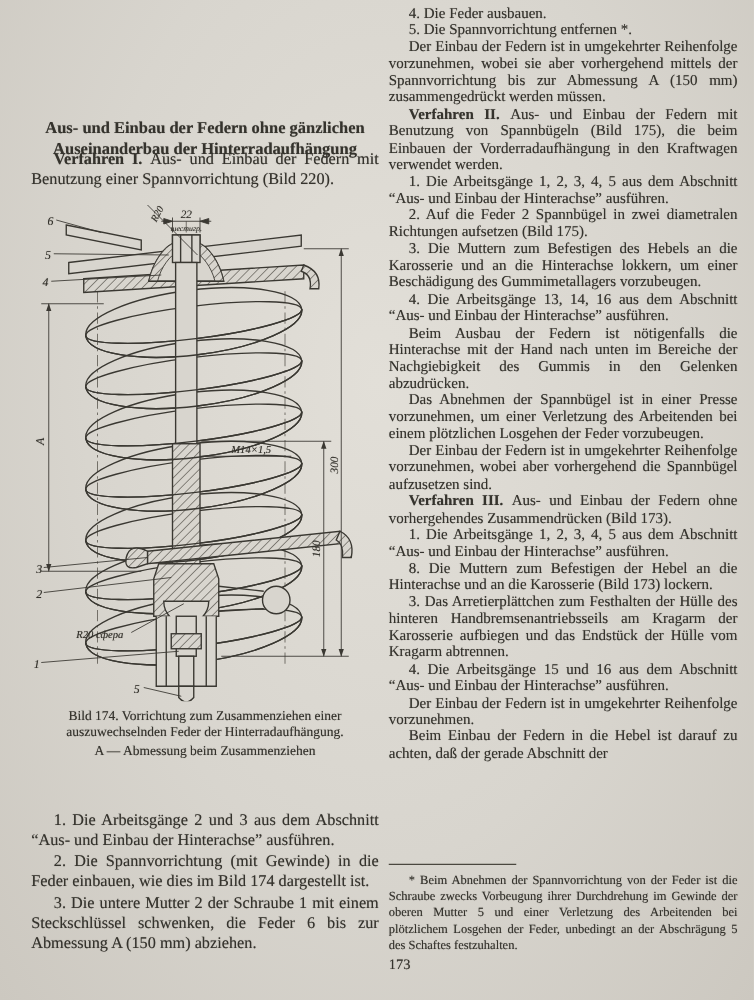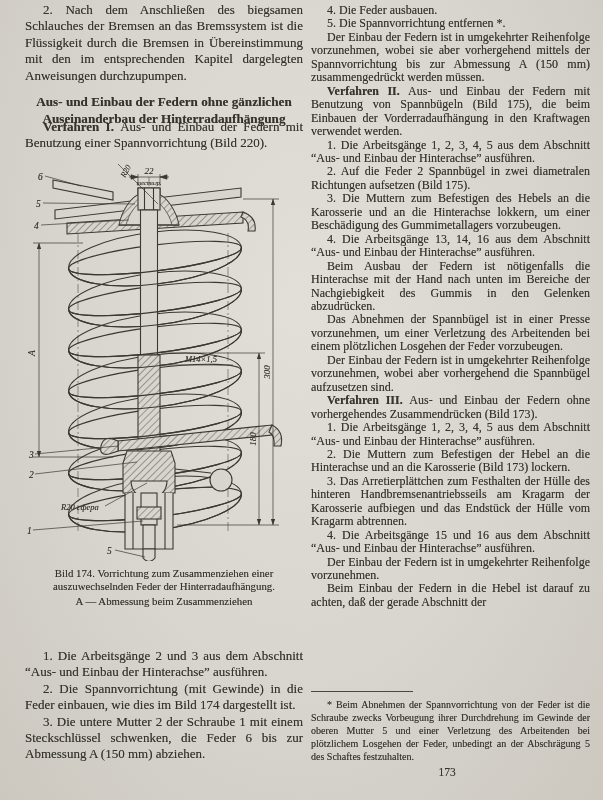--- a/index.html
+++ b/index.html
@@ -22,31 +22,28 @@
   .figurebox{position:absolute;top:163px;left:0;width:285px;height:398px;}
   .caption{position:absolute;top:567px;left:0;right:0;font-size:10.8px;line-height:13.4px;text-align:center;}
   .caption .cap-title{padding:0 10px;}
   .caption .legend{margin-top:1px;}
   .steps{position:absolute;top:648px;left:0;right:0;}
   .col-right p{font-size:12px;line-height:13.45px;text-align:justify;text-indent:16px;}
   b.lead{font-weight:bold;}
   .footnote{position:absolute;left:311px;top:691px;width:279px;font-size:10px;line-height:13.1px;text-align:justify;}
   .fn-rule{width:102px;border-top:1px solid #4a473f;margin:0 0 6px 0;}
   .footnote p{text-indent:16px;}
-  .page-num{position:absolute;left:311px;top:766px;width:272px;text-align:center;font-size:11.5px;}
+  .page-num{position:absolute;left:311px;top:766px;width:272px;text-align:left;font-size:11.5px;}
   svg text{font-family:"Liberation Serif",serif;font-style:italic;fill:#34322c;}
 </style>
 </head>
 <body>
 
 <div class="col-left body-lg">
 
-  <div class="intro">
-    <p>2. Nach dem Anschließen des biegsamen Schlauches der Bremsen an das Bremssystem ist die Flüssigkeit durch die Bremsen in Übereinstimmung mit den im entsprechenden Kapitel dargelegten Anweisungen durchzupumpen.</p>
-  </div>
 
   <div class="heading">
     <div>Aus- und Einbau der Federn ohne gänzlichen</div>
     <div>Auseinanderbau der Hinterradaufhängung</div>
   </div>
 
   <div class="v1">
     <p><b class="lead">Verfahren I. </b><span>Aus- und Einbau der Federn mit Benutzung einer Spannvorrichtung (Bild 220).</span></p>
   </div>
 
@@ -211,21 +208,21 @@
   <p><b class="lead">Verfahren II. </b><span>Aus- und Einbau der Federn mit Benutzung von Spannbügeln (Bild 175), die beim Einbauen der Vorderradaufhängung in den Kraftwagen verwendet werden.</span></p>
   <p><span>1. Die Arbeitsgänge 1, 2, 3, 4, 5 aus dem Abschnitt “Aus- und Einbau der Hinterachse” ausführen.</span></p>
   <p><span>2. Auf die Feder 2 Spannbügel in zwei diametralen Richtungen aufsetzen (Bild 175).</span></p>
   <p><span>3. Die Muttern zum Befestigen des Hebels an die Karosserie und an die Hinterachse lokkern, um einer Beschädigung des Gummimetallagers vorzubeugen.</span></p>
   <p><span>4. Die Arbeitsgänge 13, 14, 16 aus dem Abschnitt “Aus- und Einbau der Hinterachse” ausführen.</span></p>
   <p><span>Beim Ausbau der Federn ist nötigenfalls die Hinterachse mit der Hand nach unten im Bereiche der Nachgiebigkeit des Gummis in den Gelenken abzudrücken.</span></p>
   <p><span>Das Abnehmen der Spannbügel ist in einer Presse vorzunehmen, um einer Verletzung des Arbeitenden bei einem plötzlichen Losgehen der Feder vorzubeugen.</span></p>
   <p><span>Der Einbau der Federn ist in umgekehrter Reihenfolge vorzunehmen, wobei aber vorhergehend die Spannbügel aufzusetzen sind.</span></p>
   <p><b class="lead">Verfahren III. </b><span>Aus- und Einbau der Federn ohne vorhergehendes Zusammendrücken (Bild 173).</span></p>
   <p><span>1. Die Arbeitsgänge 1, 2, 3, 4, 5 aus dem Abschnitt “Aus- und Einbau der Hinterachse” ausführen.</span></p>
-  <p><span>2. Die Muttern zum Befestigen der Hebel an die Hinterachse und an die Karosserie (Bild 173) lockern.</span></p>
+  <p><span>8. Die Muttern zum Befestigen der Hebel an die Hinterachse und an die Karosserie (Bild 173) lockern.</span></p>
   <p><span>3. Das Arretierplättchen zum Festhalten der Hülle des hinteren Handbremsenantriebsseils am Kragarm der Karosserie aufbiegen und das Endstück der Hülle vom Kragarm abtrennen.</span></p>
   <p><span>4. Die Arbeitsgänge 15 und 16 aus dem Abschnitt “Aus- und Einbau der Hinterachse” ausführen.</span></p>
   <p><span>Der Einbau der Federn ist in umgekehrter Reihenfolge vorzunehmen.</span></p>
   <p><span>Beim Einbau der Federn in die Hebel ist darauf zu achten, daß der gerade Abschnitt der</span></p>
 </div>
 
 <div class="footnote">
   <div class="fn-rule"></div>
   <p>* Beim Abnehmen der Spannvorrichtung von der Feder ist die Schraube zwecks Vorbeugung ihrer Durchdrehung im Gewinde der oberen Mutter 5 und einer Verletzung des Arbeitenden bei plötzlichem Losgehen der Feder, unbedingt an der Abschrägung 5 des Schaftes festzuhalten.</p>
 </div>

